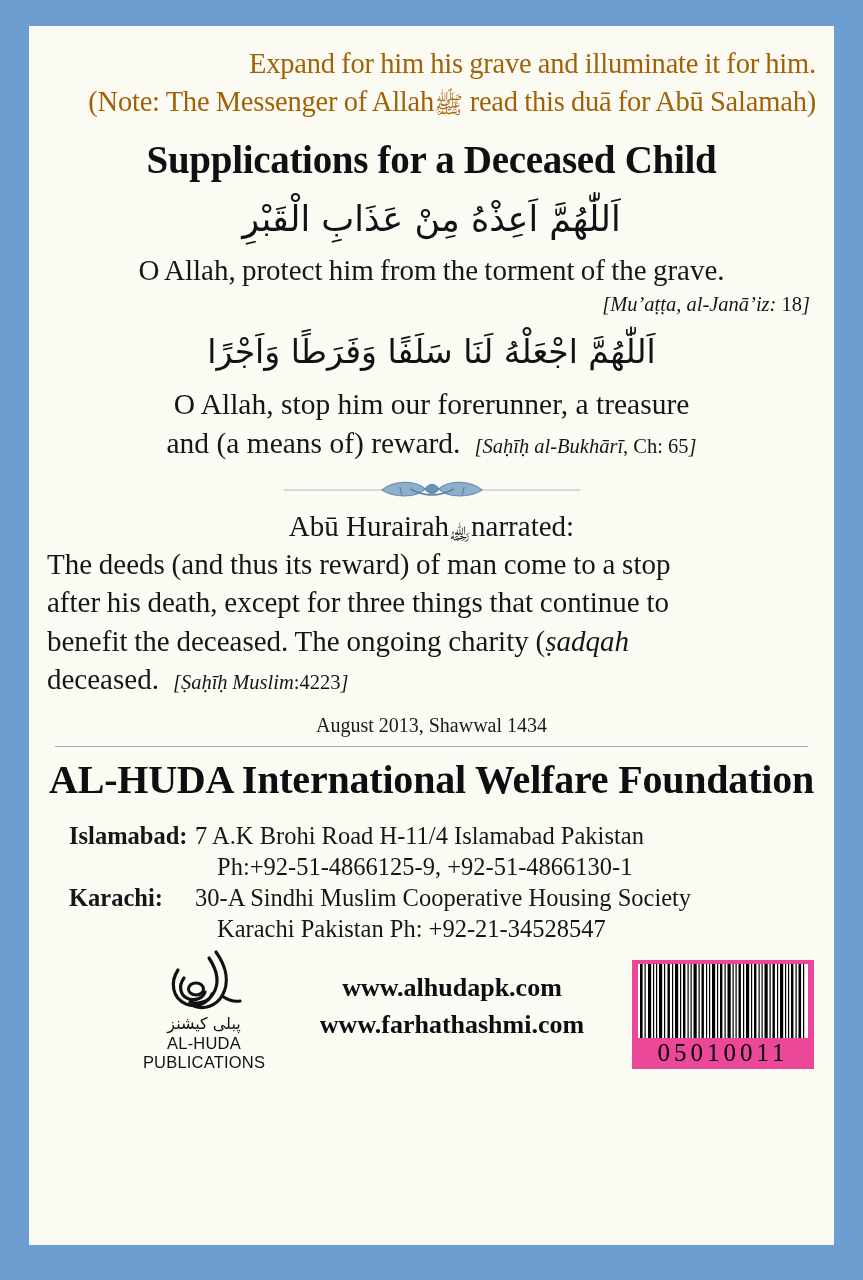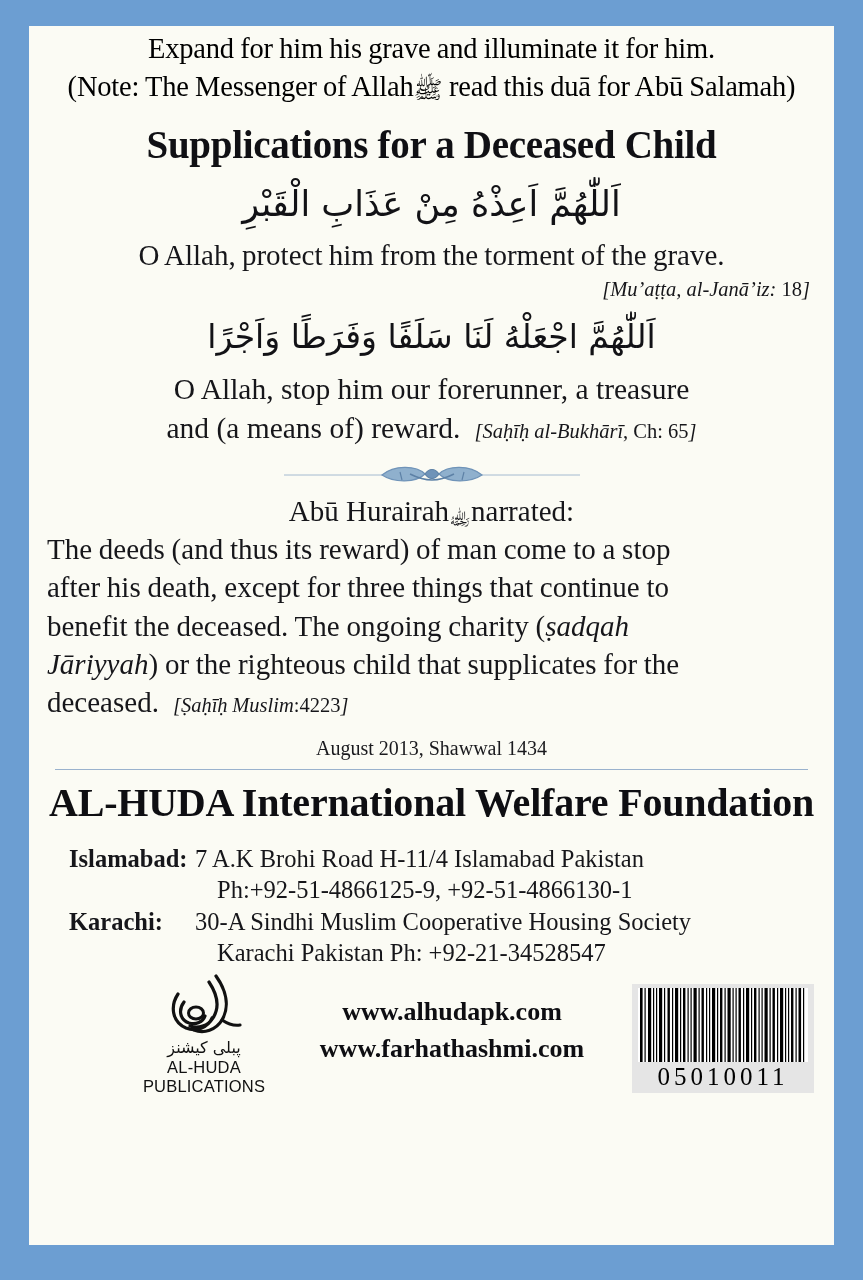--- a/index.html
+++ b/index.html
@@ -27,23 +27,23 @@
     background: #fbfbf4;
     box-sizing: border-box;
     padding: 0 18px;
     overflow: hidden;
   }
 
   
   .intro {
     font-size: 28.5px;
     line-height: 1.33;
-    color: #000000;
-    text-align: center;
-    margin-top: 4px;
+    color: #a16207;
+    text-align: right;
+    margin-top: 19px;
     letter-spacing: -0.2px;
     word-spacing: -0.6px;
   }
   .intro .line1 { display: block; }
   .intro .note { display: block; }
 
   .glyph-saw, .glyph-ra {
     font-family: "DejaVu Sans", sans-serif;
     font-size: 24px;
     line-height: 0;
@@ -218,21 +218,21 @@
     font-size: 26px;
     color: #0e0e12;
     line-height: 1.42;
   }
 
   .barcode-block {
     position: absolute;
     right: 2px;
     top: 12px;
     width: 182px;
-    background: #e5e5e5;
+    background: #ec4899;
     padding: 4px 6px 2px 6px;
     box-sizing: border-box;
   }
   .barcode-bars {
     display: block;
     width: 170px;
     height: 74px;
   }
   .barcode-digits {
     font-family: "Liberation Serif", serif;
@@ -279,21 +279,20 @@
       <path d="M182 13 L180 21" stroke="#5d81a6" stroke-width="1.1"></path>
     </g>
   </svg>
 
   <div class="narration-intro"><span>Abū Hurairah</span><span class="glyph-ra">﵀</span><span>narrated:</span></div>
 
   <div class="narration-body">
     <div>The deeds (and thus its reward) of man come to a stop</div>
     <div>after his death, except for three things that continue to</div>
     <div><span>benefit the deceased. The ongoing charity (</span><span class="it">ṣadqah</span></div>
-    <div><span class="it">Jāriyyah</span><span>) or the righteous child that supplicates for the</span></div>
     <div><span>deceased.</span><span class="citation inline-cite">[<span>Ṣaḥīḥ Muslim</span><span class="plain">:4223</span>]</span></div>
   </div>
 
   <div class="date-line">August 2013, Shawwal 1434</div>
   <div class="rule"></div>
   <div class="org-name">AL-HUDA International Welfare Foundation</div>
 
   <div class="address">
     <div class="addr-row">
       <span class="addr-label">Islamabad:</span>

